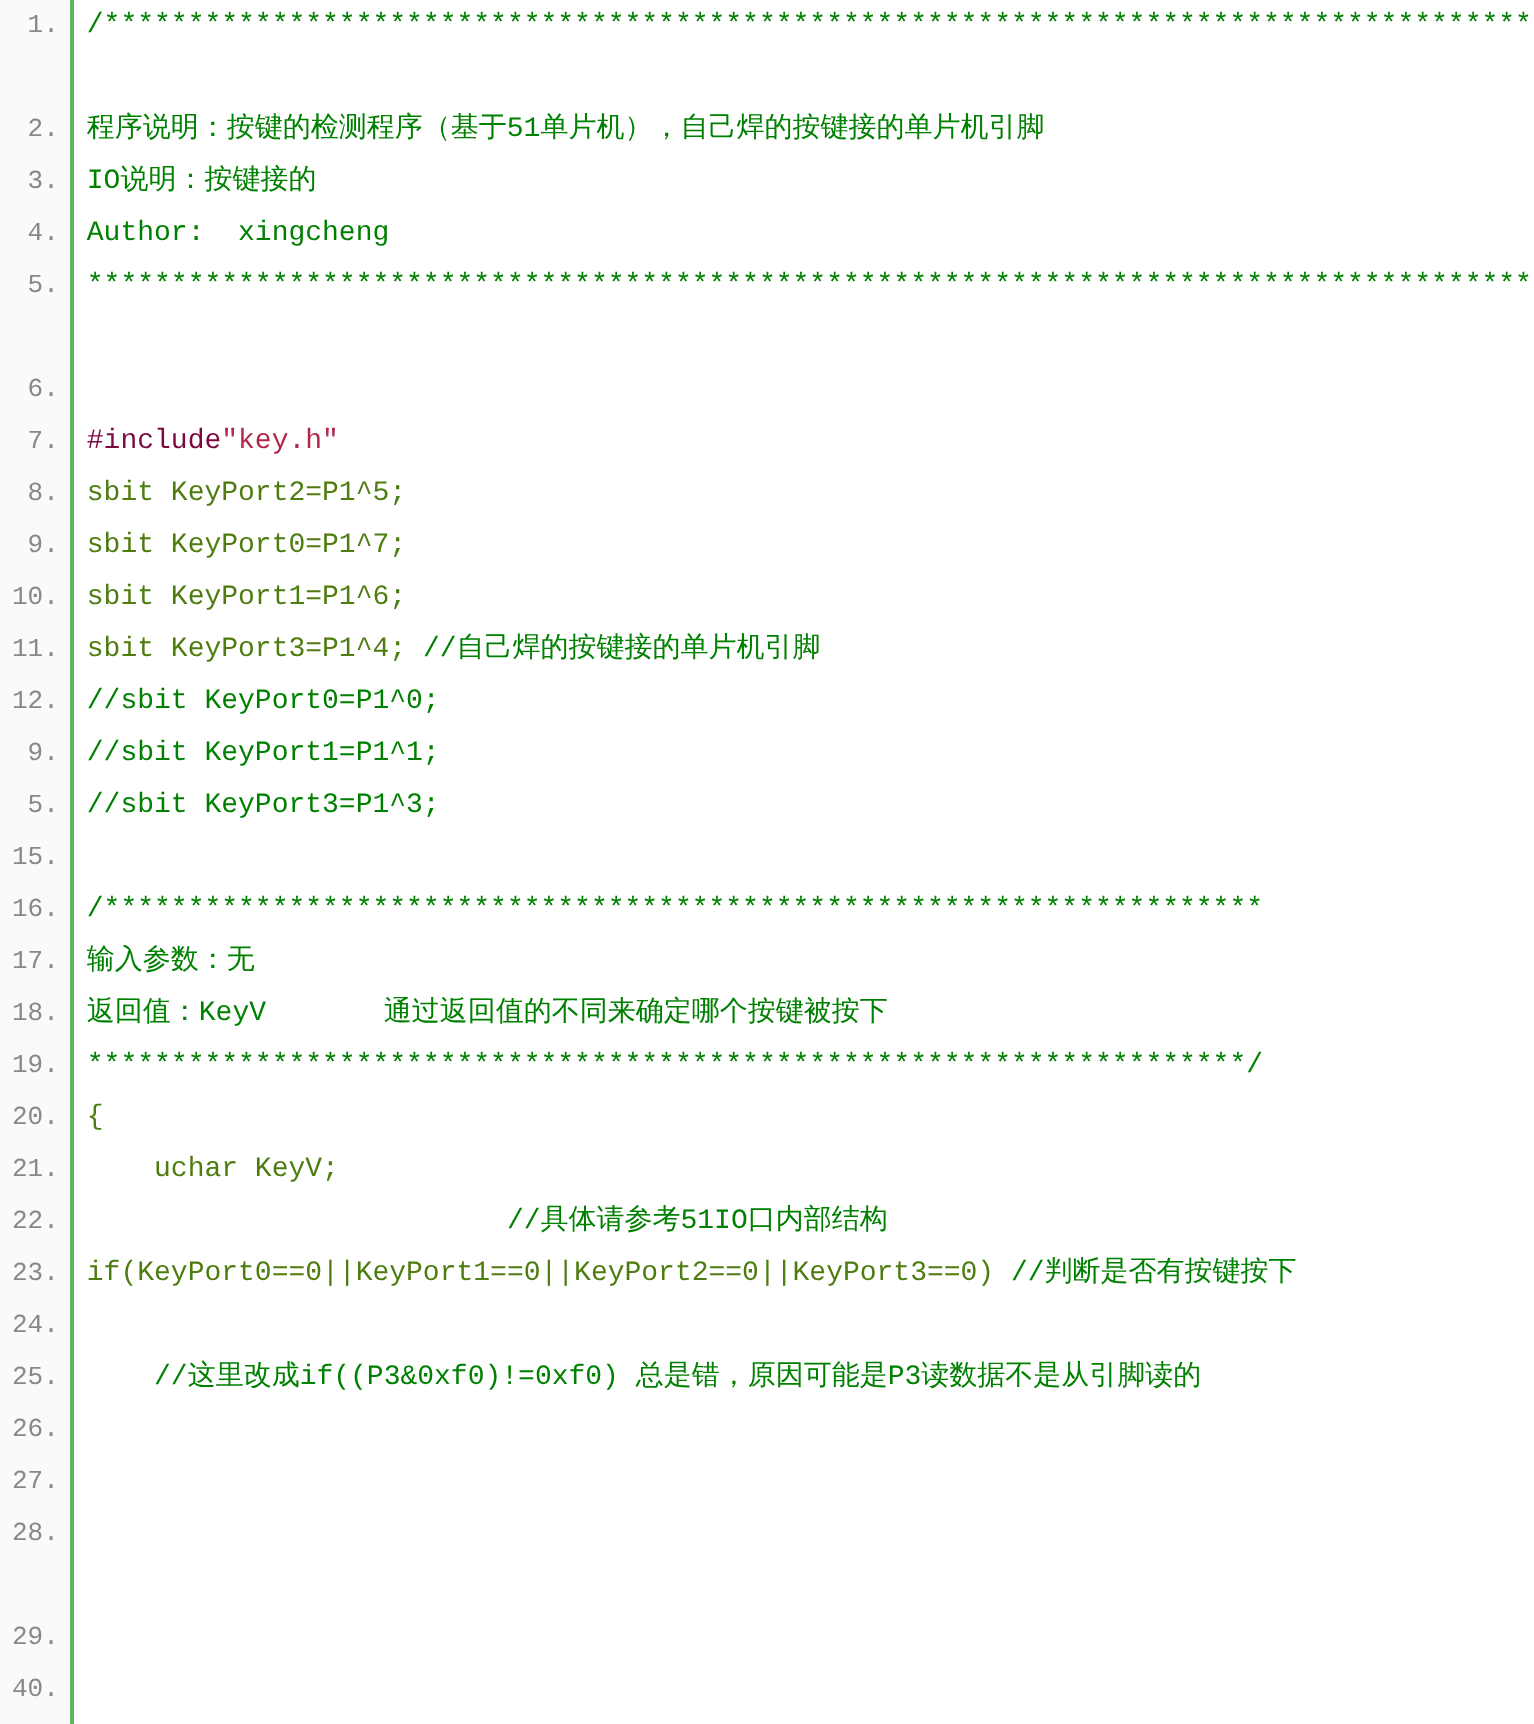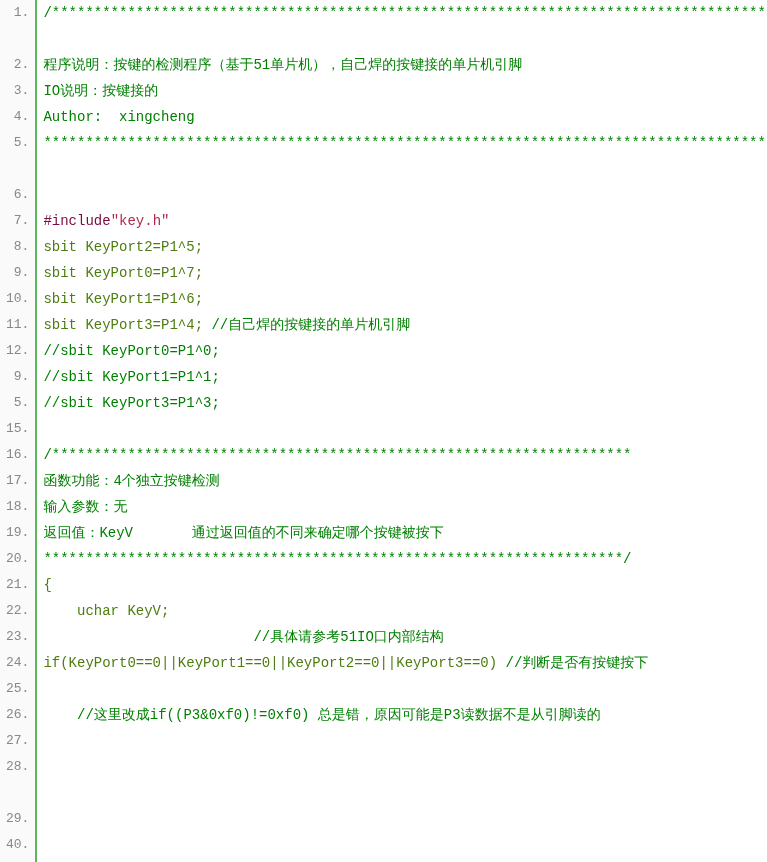--- a/index.html
+++ b/index.html
@@ -92,21 +92,20 @@
       <div class="row"><span class="preproc">#include</span><span class="string">"key.h"</span></div>
       <div class="row"><span class="plain">sbit KeyPort2=P1^5;</span></div>
       <div class="row"><span class="plain">sbit KeyPort0=P1^7;</span></div>
       <div class="row"><span class="plain">sbit KeyPort1=P1^6;</span></div>
       <div class="row"><span class="plain">sbit KeyPort3=P1^4; </span><span class="comment">//自己焊的按键接的单片机引脚</span></div>
       <div class="row"><span class="comment">//sbit KeyPort0=P1^0;</span></div>
       <div class="row"><span class="comment">//sbit KeyPort1=P1^1;</span></div>
       <div class="row"><span class="comment">//sbit KeyPort3=P1^3;</span></div>
       <div class="row"><span class="plain"> </span></div>
       <div class="row"><span class="comment">/*********************************************************************</span></div>
-      <div class="row"><span class="comment">函数功能：4个独立按键检测</span></div>
       <div class="row"><span class="comment">输入参数：无</span></div>
       <div class="row"><span class="comment">返回值：KeyV       通过返回值的不同来确定哪个按键被按下</span></div>
       <div class="row"><span class="comment">*********************************************************************/</span></div>
       <div class="row"><span class="plain">{</span></div>
       <div class="row"><span class="plain">    uchar KeyV;</span></div>
       <div class="row"><span class="plain">                         </span><span class="comment">//具体请参考51IO口内部结构</span></div>
       <div class="row tall"><span class="plain">    if(KeyPort0==0||KeyPort1==0||KeyPort2==0||KeyPort3==0)        </span><span class="comment">//判断是否有按键按下</span></div>
       <div class="row"><span class="plain">    </span><span class="comment">//这里改成if((P3&amp;0xf0)!=0xf0) 总是错，原因可能是P3读数据不是从引脚读的</span></div>
       <div class="row"><span class="plain">    </span></div>
       <div class="row"></div>

